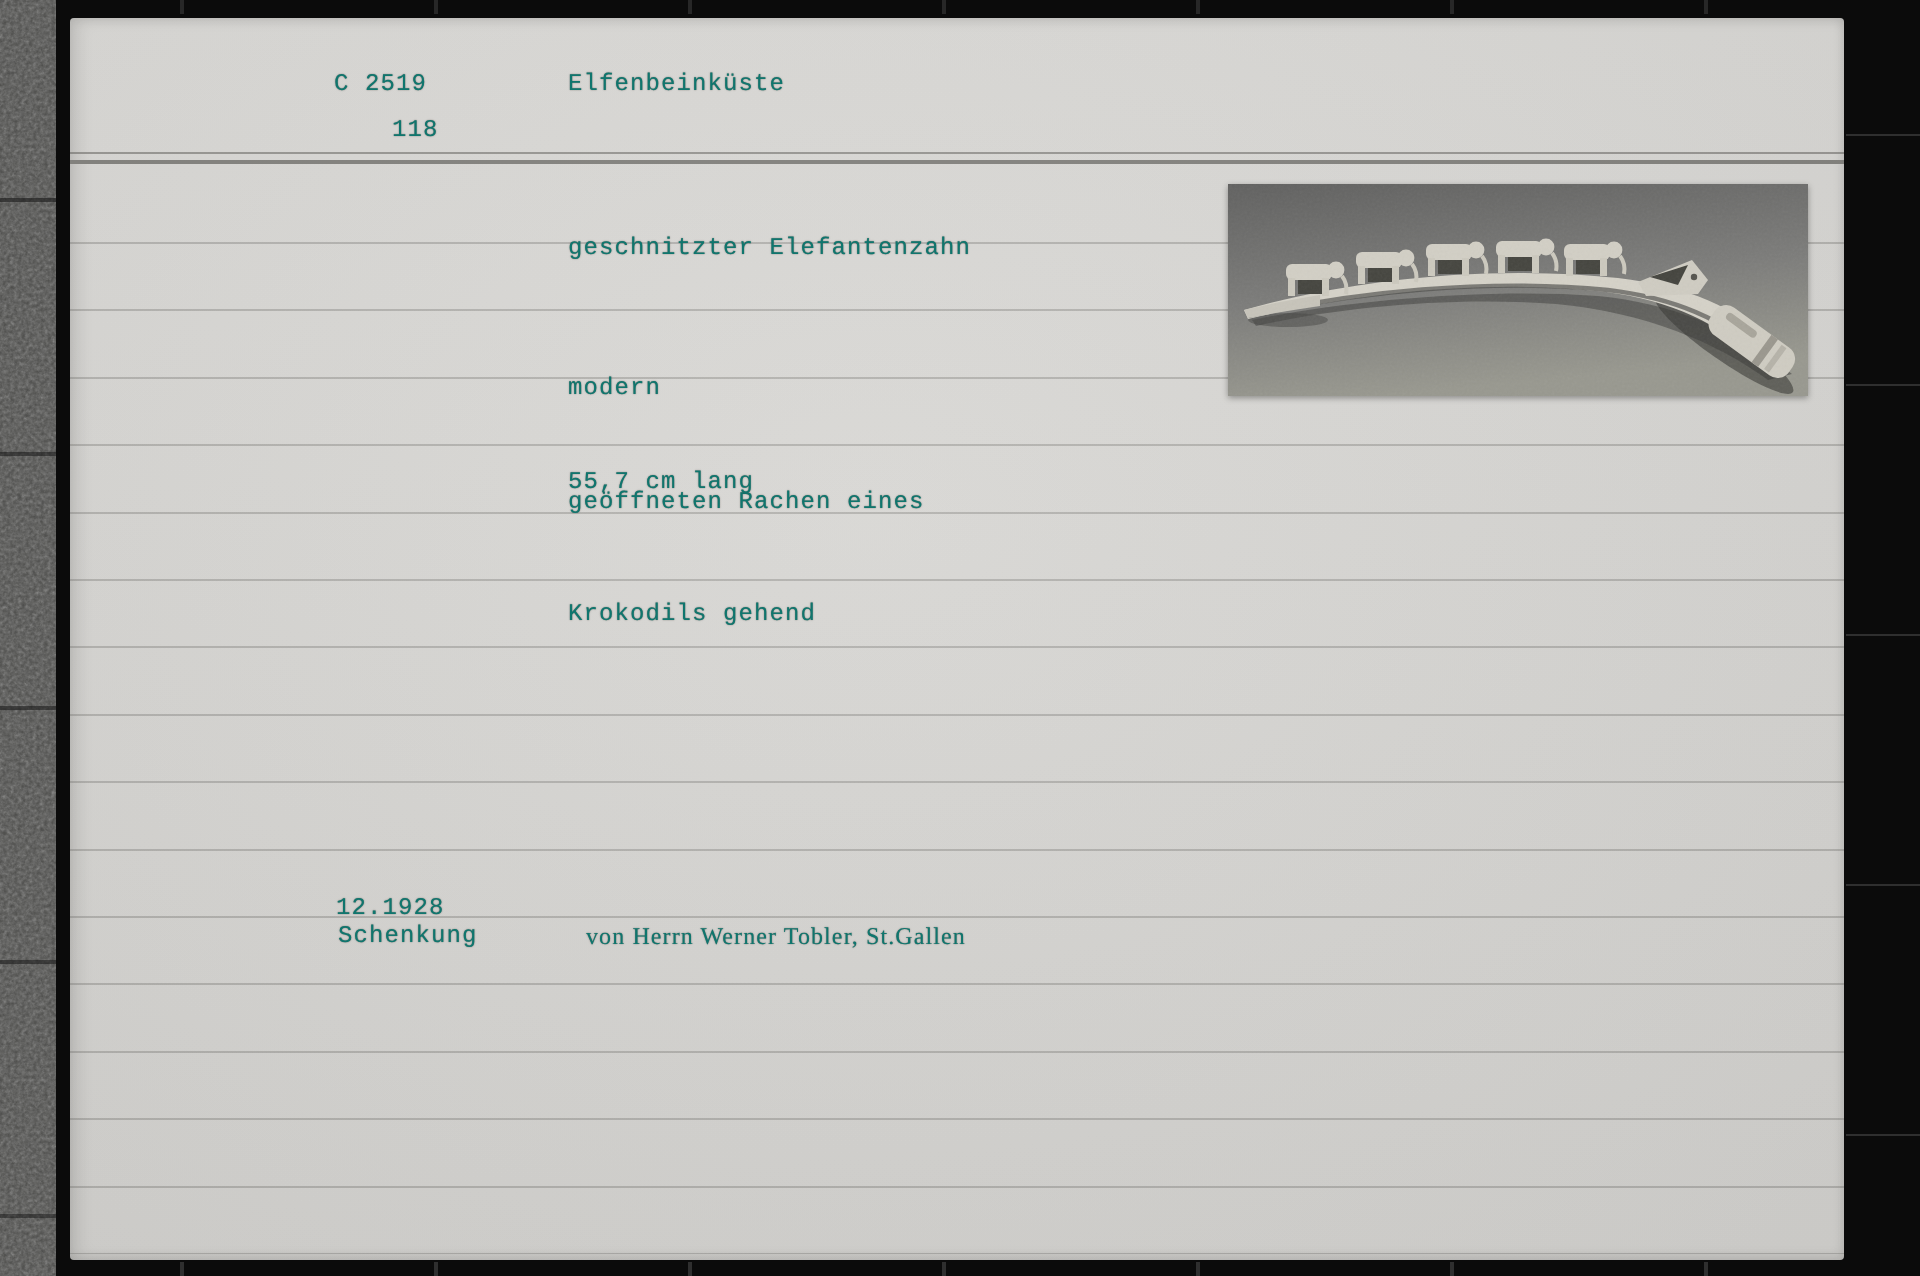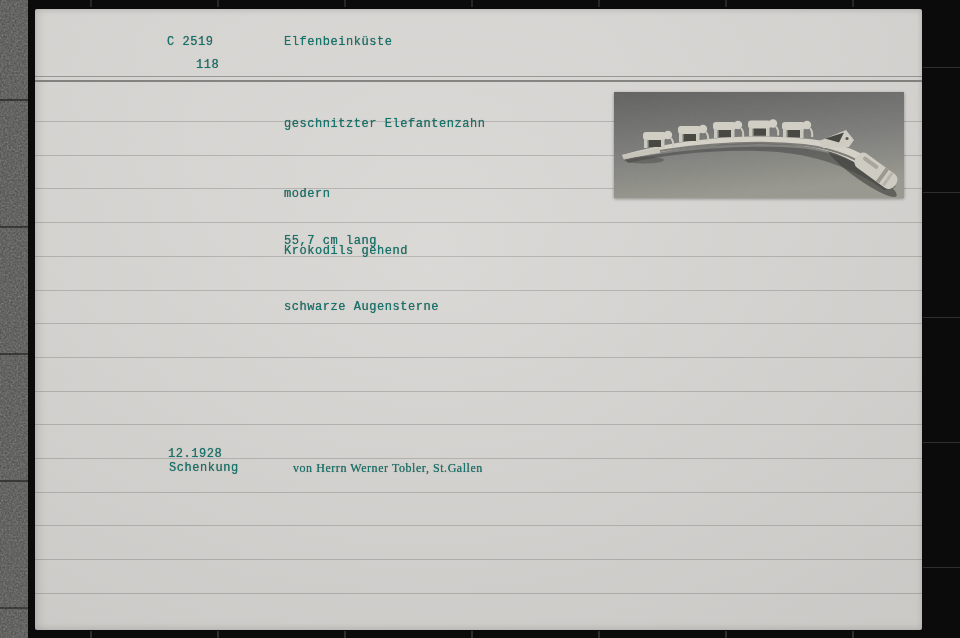--- a/index.html
+++ b/index.html
@@ -101,22 +101,22 @@
     <div class="ruled-lines"></div>
     <div class="vignette"></div>
   </div>
 
   <div class="txt catalog-number">C 2519</div>
   <div class="txt catalog-subnumber">118</div>
   <div class="txt region-title">Elfenbeinküste</div>
   <div class="txt object-title">geschnitzter Elefantenzahn</div>
   <div class="txt description">
     <div>modern</div>
+    <div>geöffneten Rachen eines</div>
     <div>Krokodils gehend</div>
-    <div>schwarze Augensterne</div>
   </div>
   <div class="txt dimension">55,7 cm lang</div>
   <div class="txt acq-date">12.1928</div>
   <div class="txt acq-type">Schenkung</div>
   <div class="txt acq-source">von Herrn Werner Tobler, St.Gallen</div>
 
   <svg class="photo" viewBox="0 0 290 106" xmlns="http://www.w3.org/2000/svg">
     <defs>
       <linearGradient id="pbg" x1="0" y1="0" x2="0.25" y2="1">
         <stop offset="0" stop-color="#616160"></stop>

